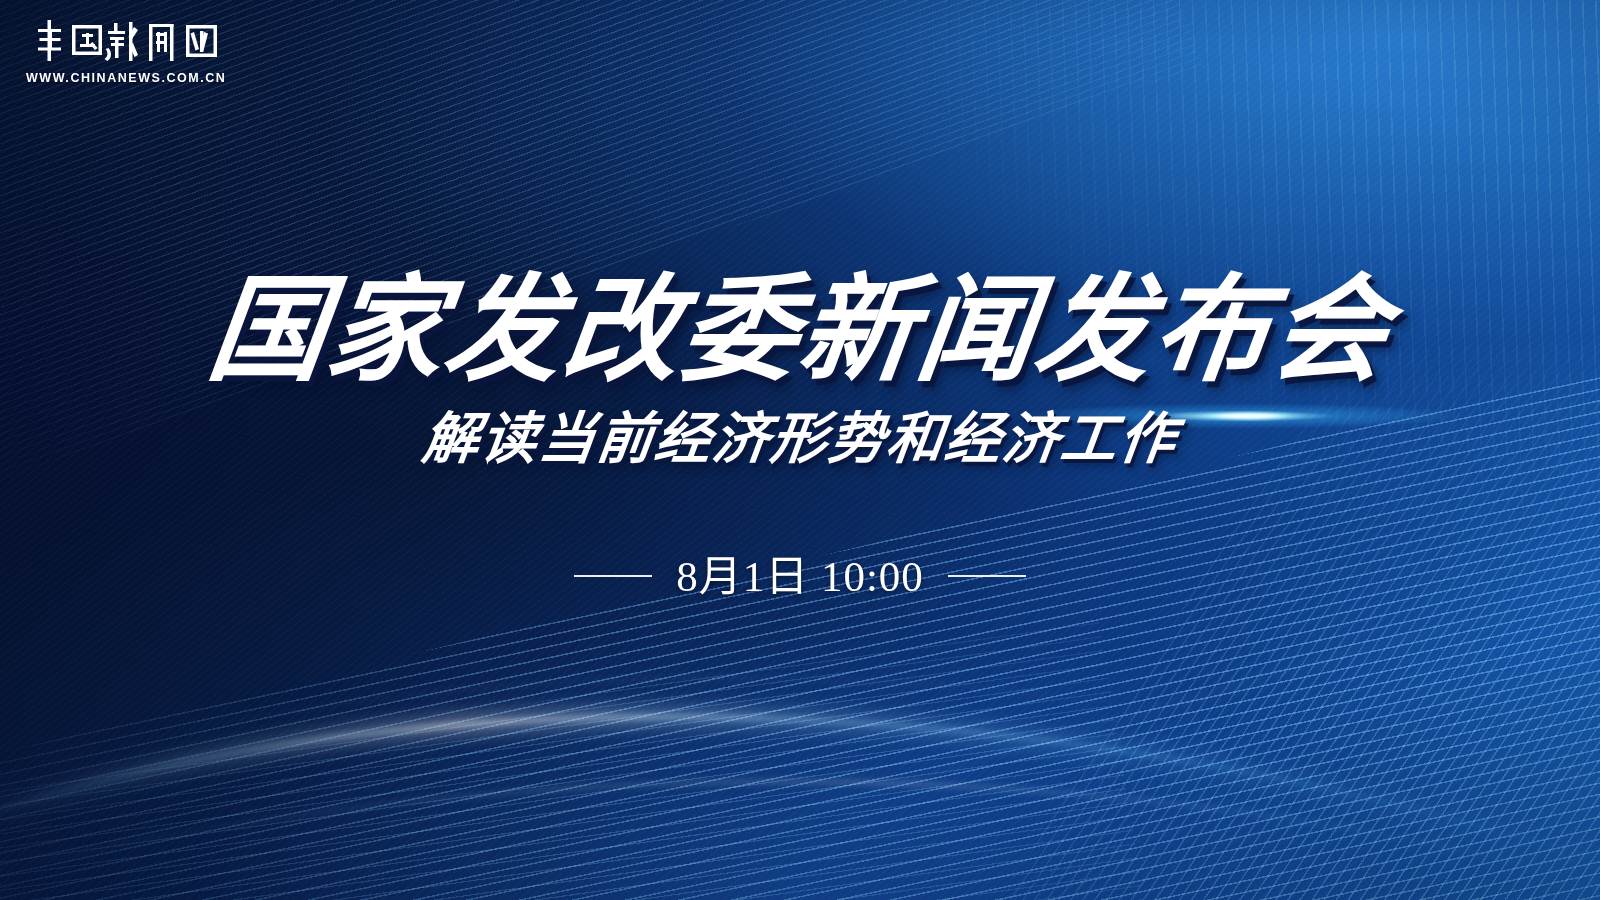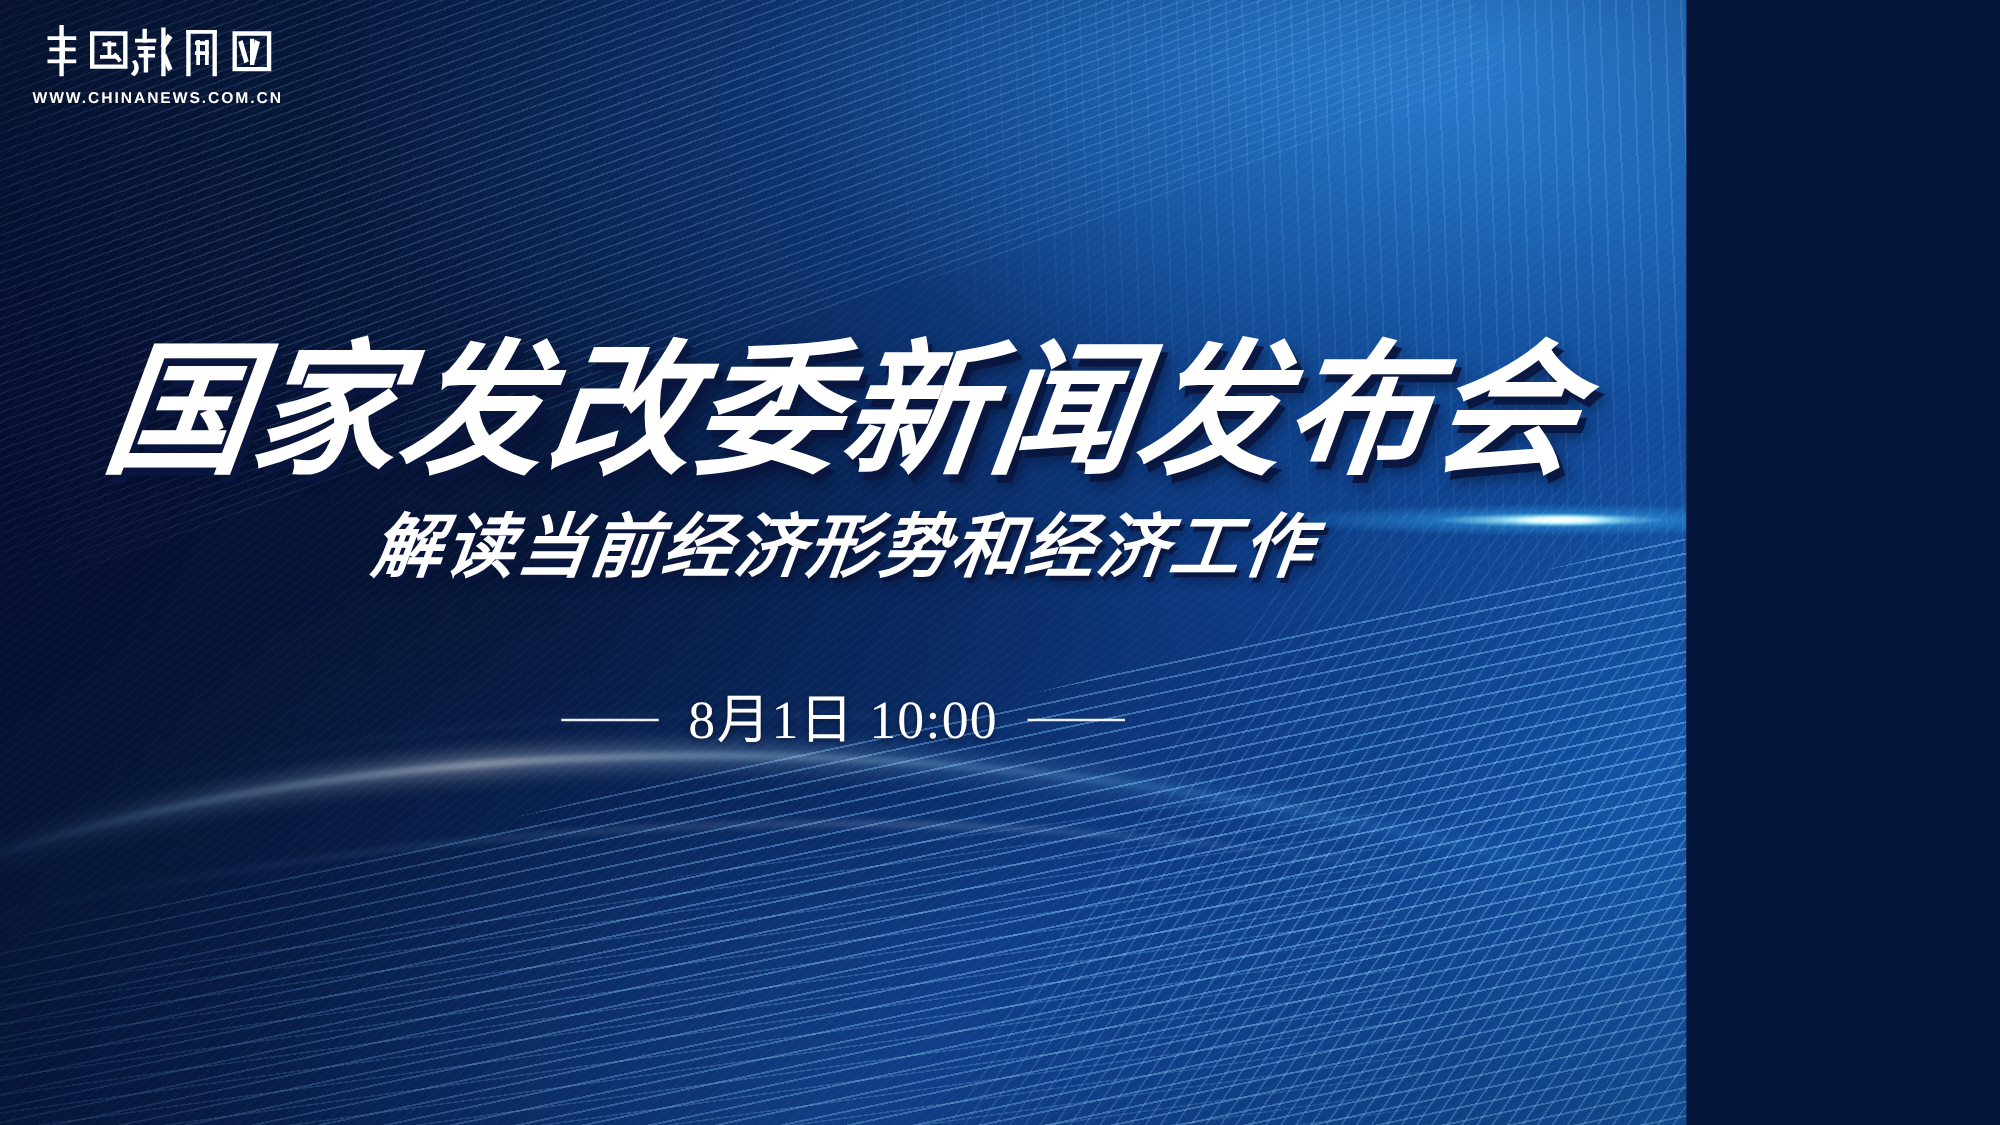--- a/index.html
+++ b/index.html
@@ -9,21 +9,21 @@
     width:1600px;
     height:900px;
     overflow:hidden;
     background:#04143a;
     font-family:"Liberation Sans", "DejaVu Sans", sans-serif;
   }
 
   
   .stage {
     position:relative;
-    width:1349px;
+    width:1600px;
     height:900px;
     overflow:hidden;
     background:
       radial-gradient(120% 95% at 88% 4%, #2a7fd4 0%, rgba(32,110,190,0.75) 18%, rgba(18,74,152,0.45) 36%, rgba(10,45,110,0.10) 58%, rgba(6,26,72,0) 72%),
       radial-gradient(85% 70% at 50% 100%, rgba(24,86,176,0.55) 0%, rgba(12,48,116,0.25) 45%, rgba(6,24,66,0) 78%),
       radial-gradient(100% 120% at 0% 40%, #050f33 0%, #061636 30%, rgba(8,30,82,0.2) 70%, rgba(8,30,82,0) 100%),
       linear-gradient(118deg, #04102e 0%, #071c49 24%, #0a2f6e 48%, #0e4391 72%, #1760b5 100%);
   }
 
   

